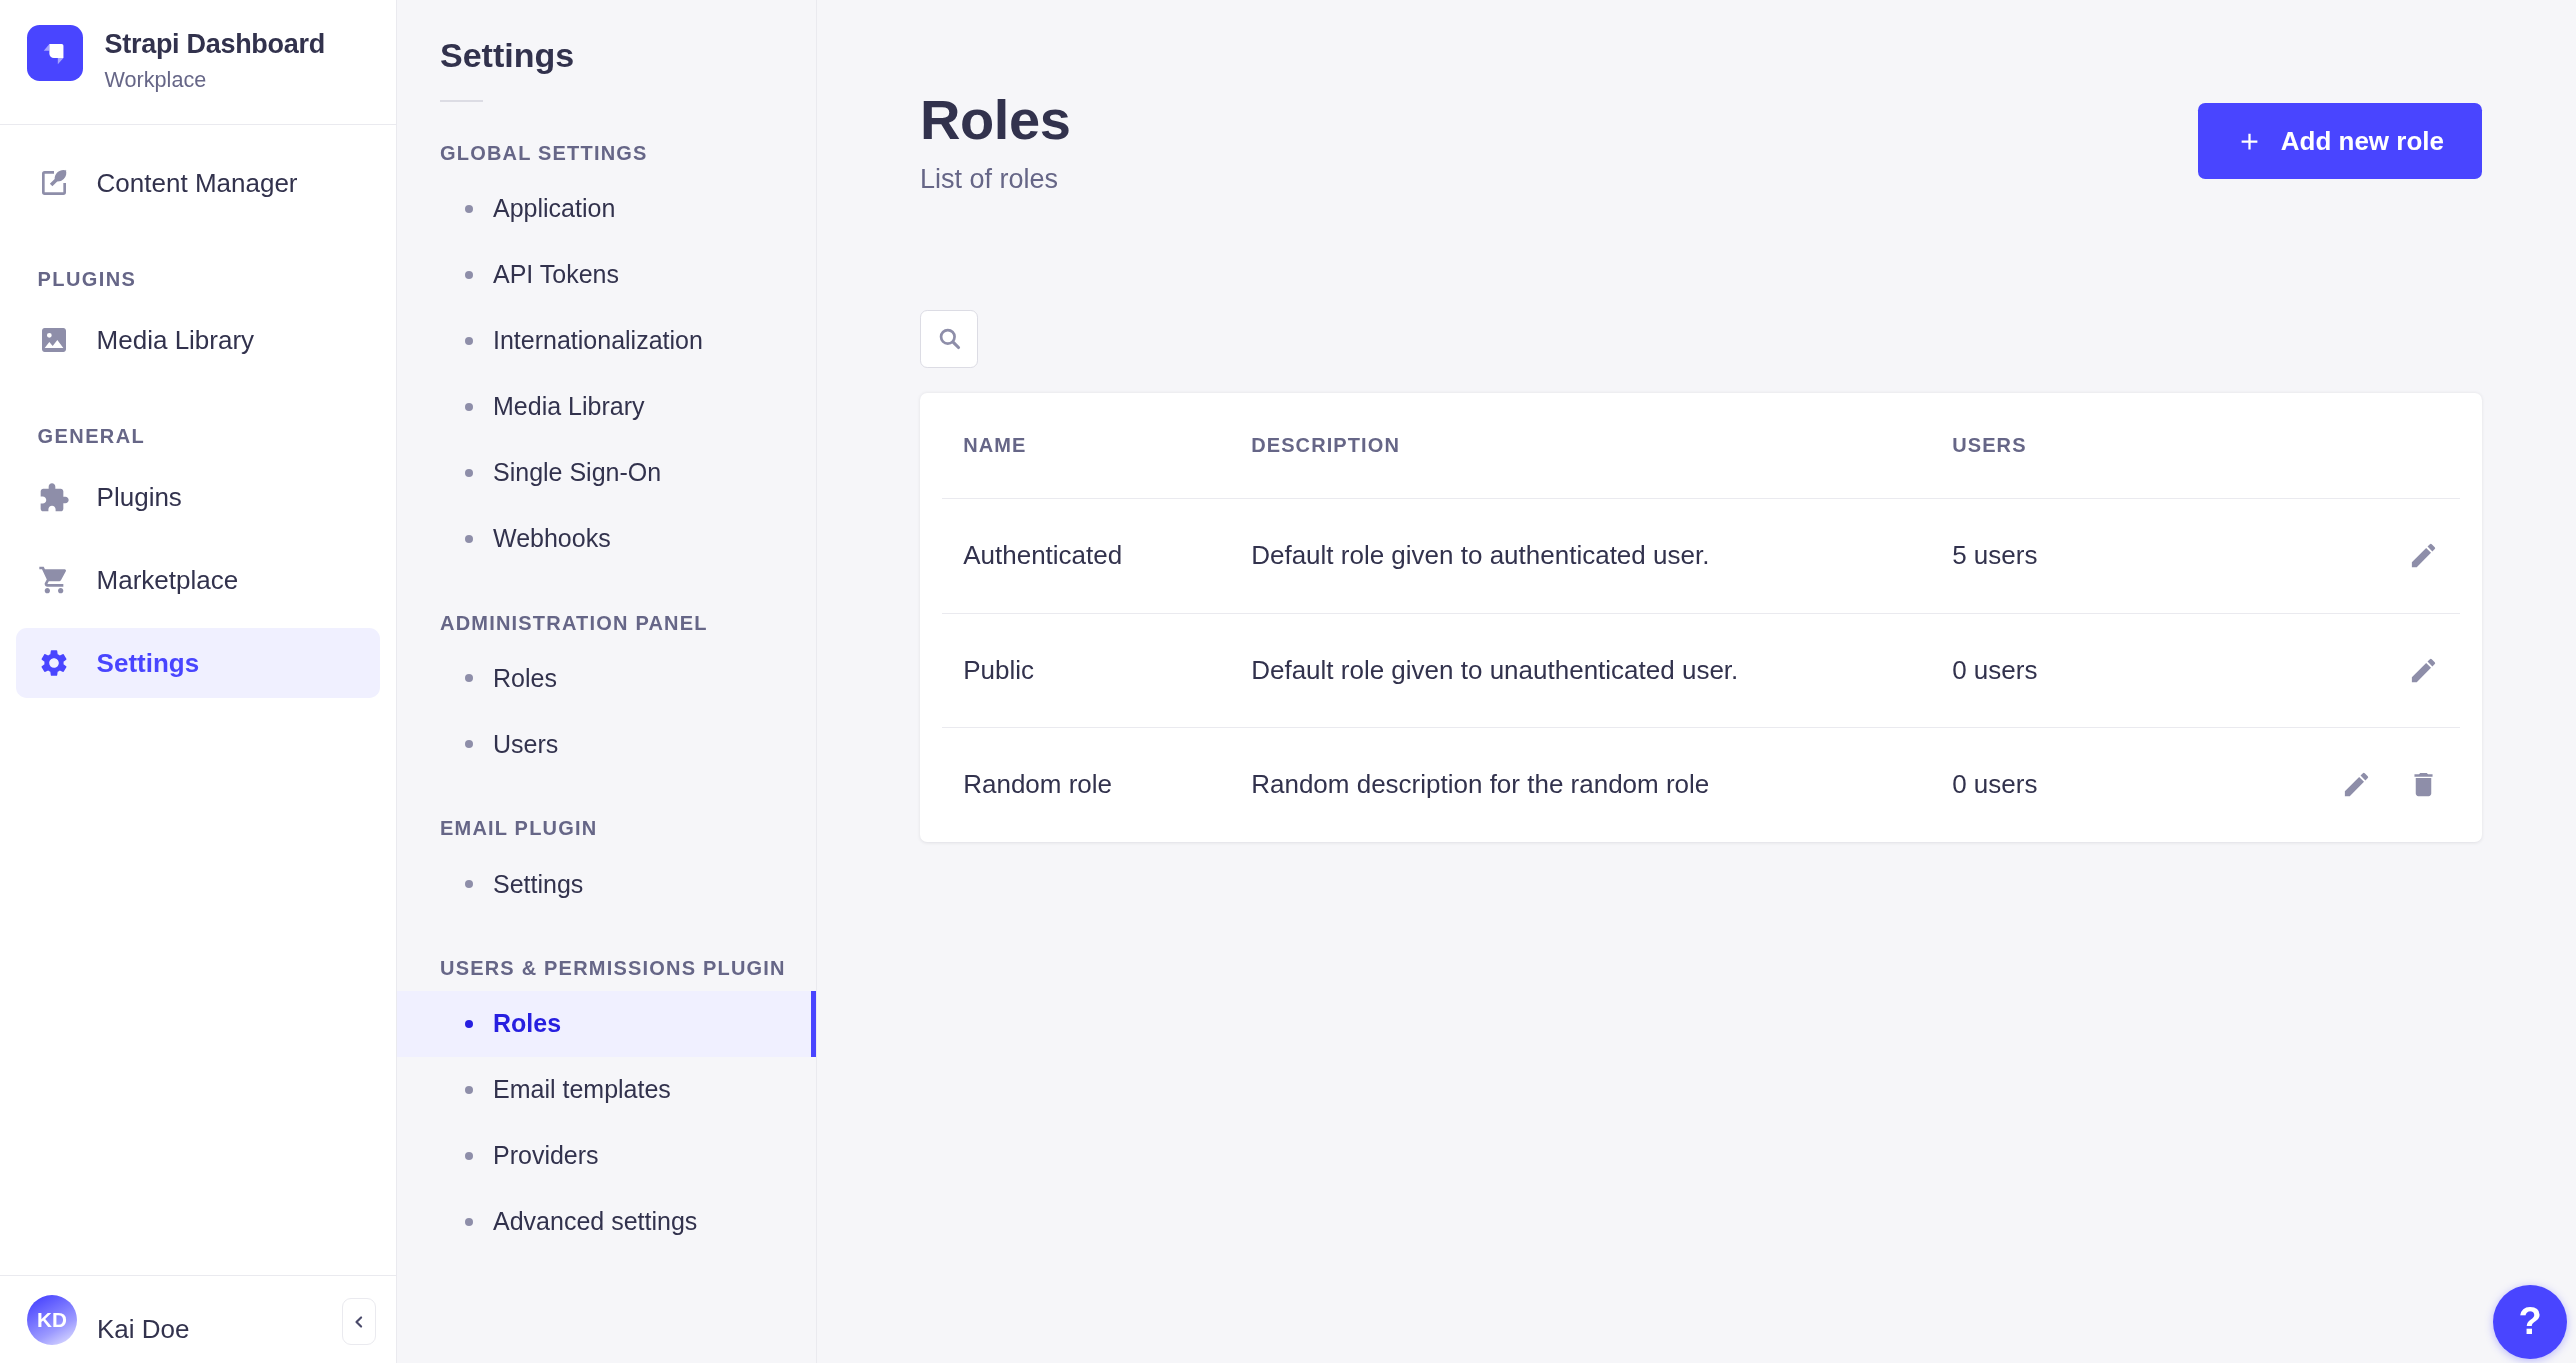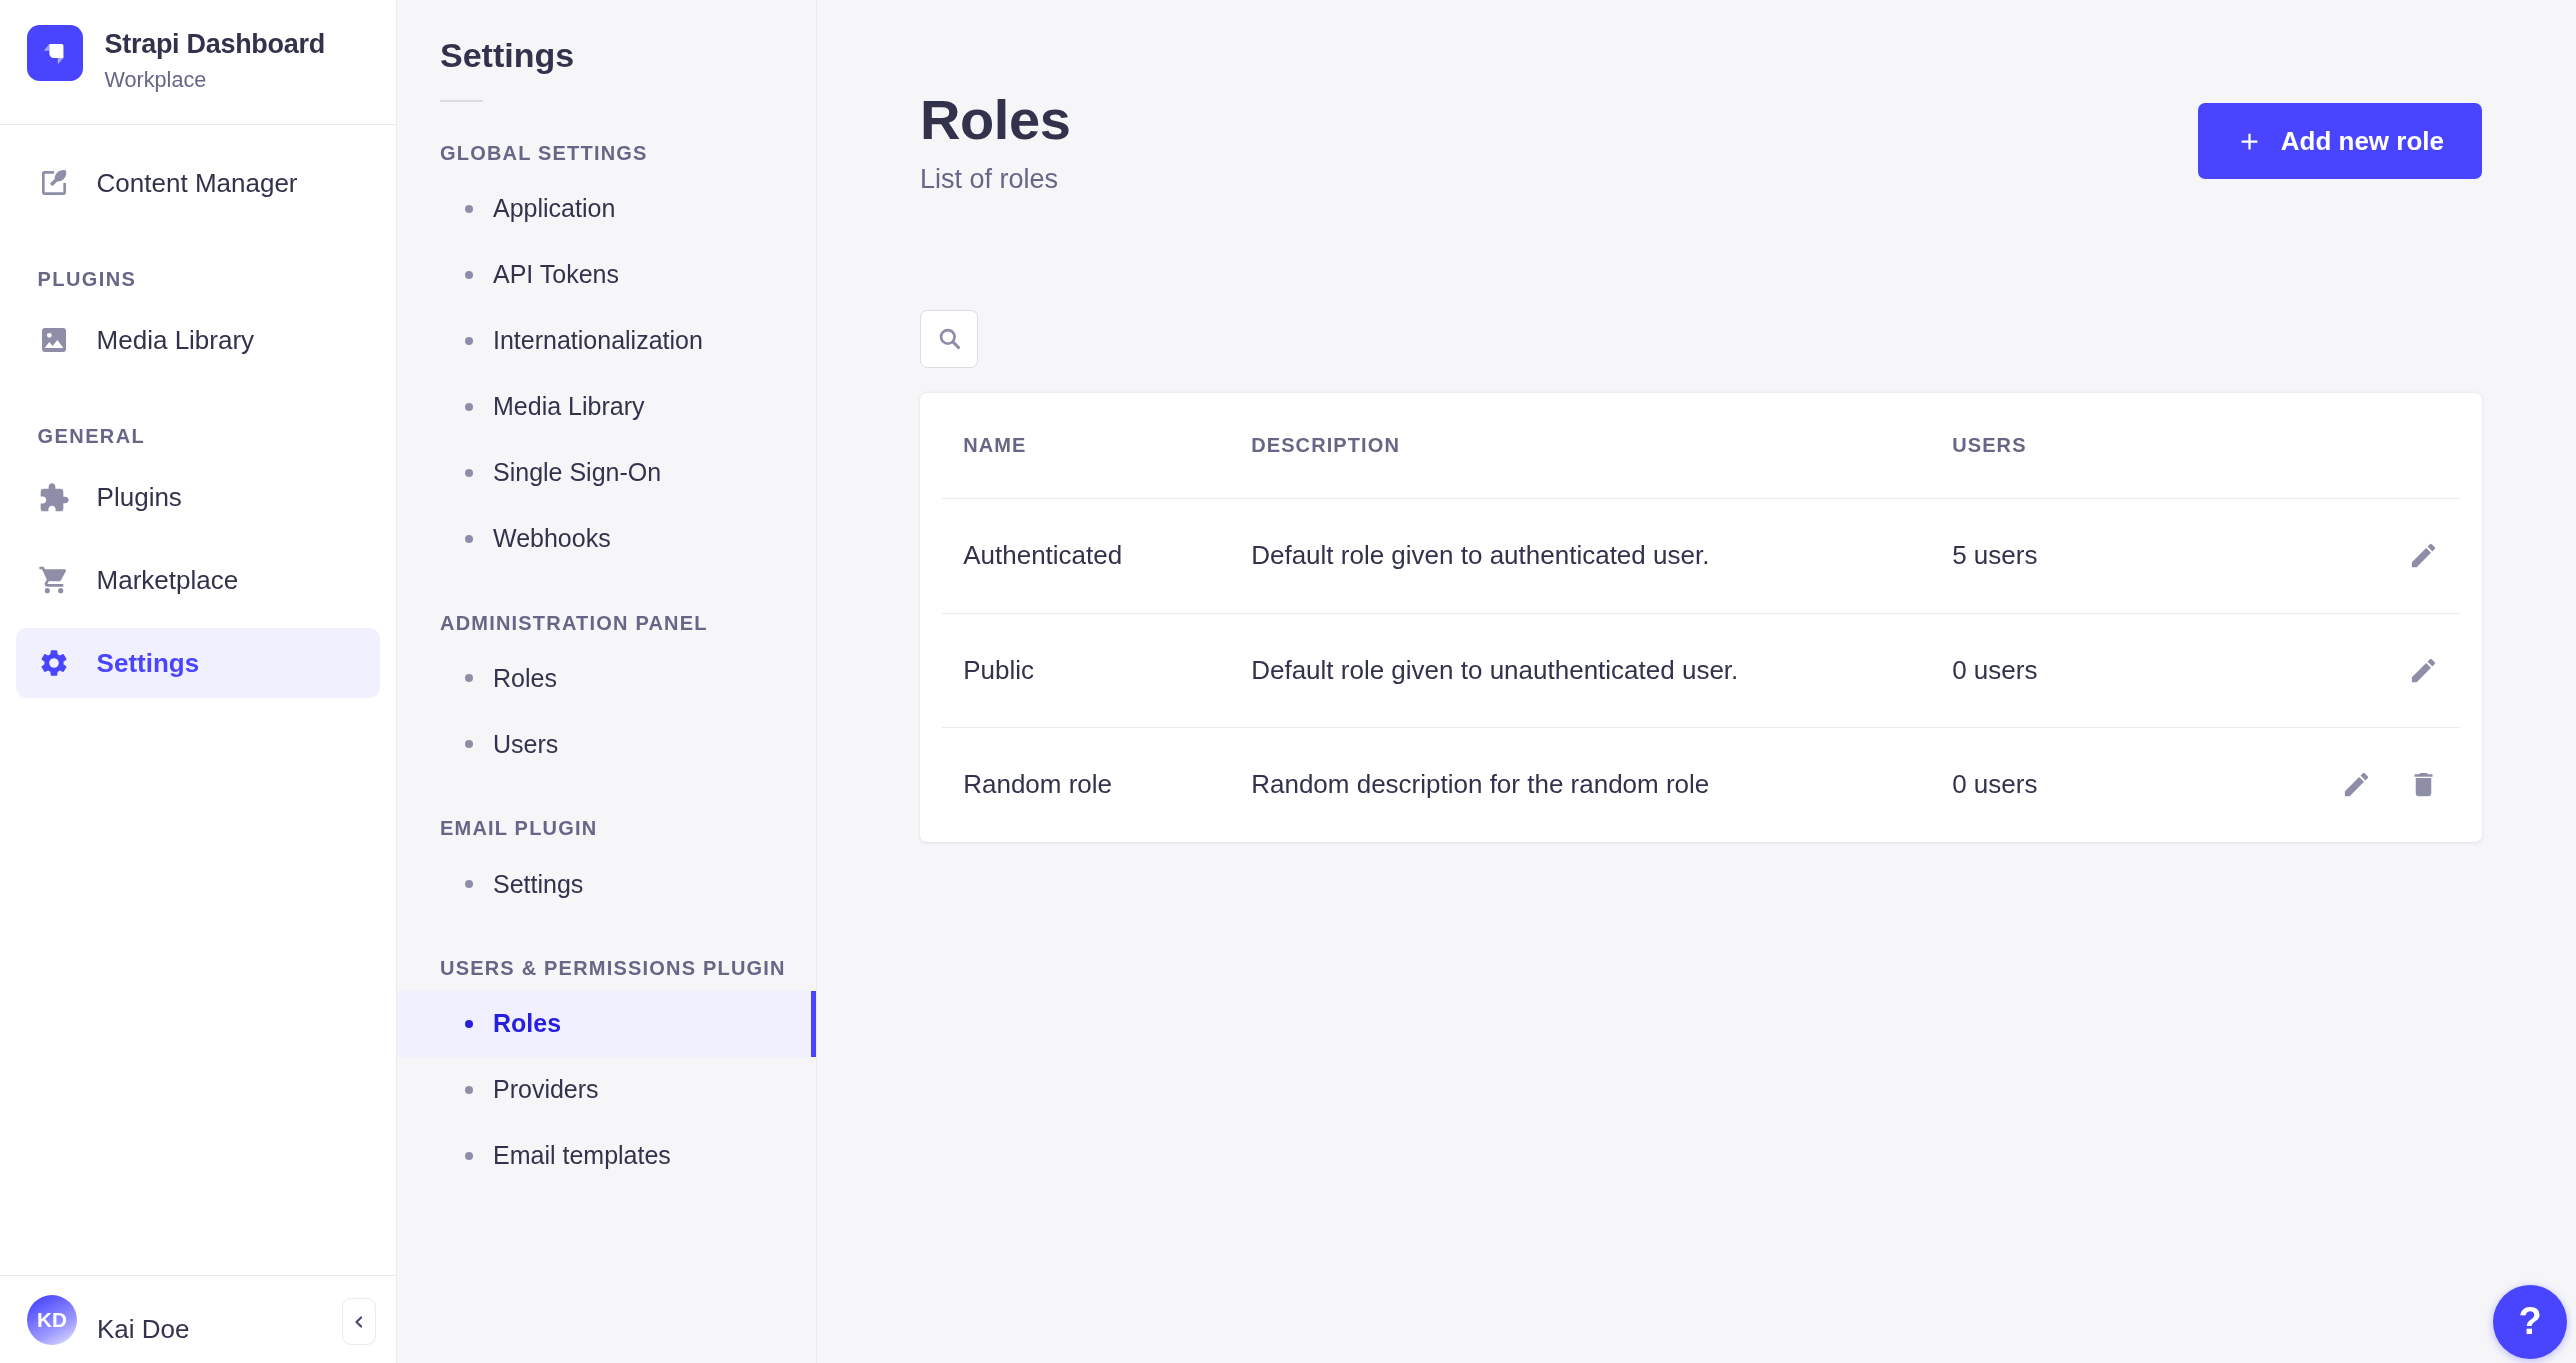--- a/index.html
+++ b/index.html
@@ -191,24 +191,27 @@
           <span>Settings</span>
         </div>
     </div>
 
     <div class="sub-section">
       <div class="sub-label">USERS &amp; PERMISSIONS PLUGIN</div>
       <div class="sub-item active">
           <span>Roles</span>
         </div>
       <div class="sub-item">
+          <span>Email templates</span>
+        </div>
+      <div class="sub-item">
           <span>Providers</span>
         </div>
       <div class="sub-item">
-          <span>Email templates</span>
+          <span>Advanced settings</span>
         </div>
     </div>
   </aside>
 
   <main class="main">
     <div class="main-header">
       <div>
         <h1 class="page-title">Roles</h1>
         <div class="page-subtitle">List of roles</div>
       </div>

